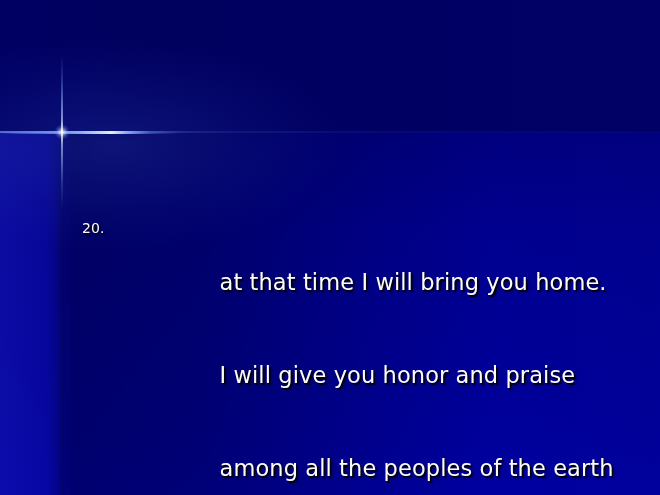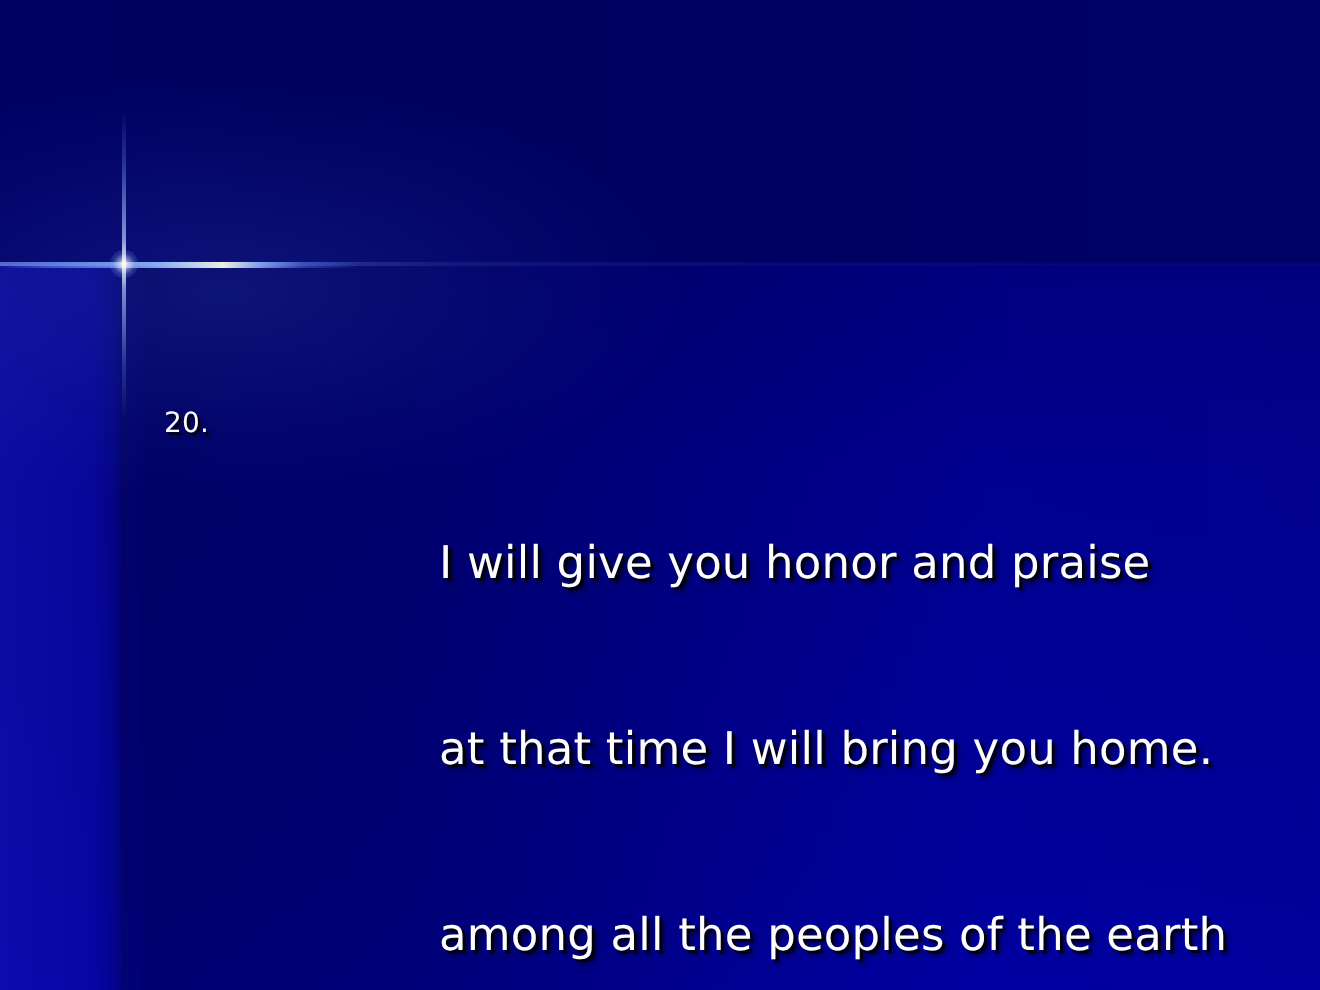--- a/index.html
+++ b/index.html
@@ -177,21 +177,21 @@
       2.4px 2.4px 2px rgba(0,0,0,0.55);
   }
   
   .line-first {
     position: relative;
     padding-left: 136px;
   }
   .verse-number {
     position: absolute;
     left: 82px;
-    bottom: 17px;
+    bottom: 1px;
     font-size: 14px;
     line-height: 14px;
     color: #fdfdfd;
     text-shadow:
       1.3px 1.3px 0 rgba(0,0,0,0.80),
       2px 2px 2px rgba(0,0,0,0.5);
   }
   .line-indent {
     padding-left: 176px;
   }
@@ -215,25 +215,25 @@
     <div class="core"></div>
   </div>
 
   <div class="verse">
 
     <div class="verse-line line-first">
       <span class="verse-number">20.</span>
     </div>
 
     <div class="verse-line line-indent">
+      <span>at that time I will bring you home.</span>
+    </div>
+
+    <div class="verse-line line-indent">
       <span>I will give you honor and praise</span>
-    </div>
-
-    <div class="verse-line line-indent">
-      <span>at that time I will bring you home.</span>
     </div>
 
     <div class="verse-line line-indent">
       <span>among all the peoples of the earth</span>
     </div>
 
   </div>
 
 </div>
 

